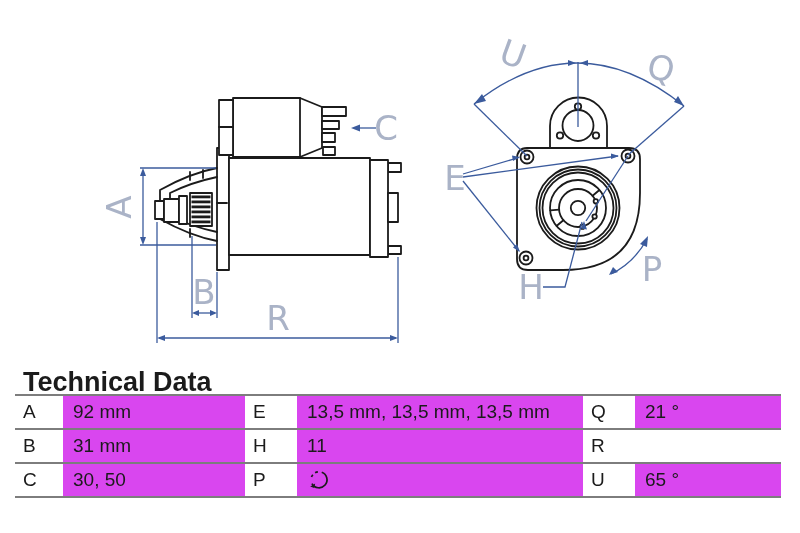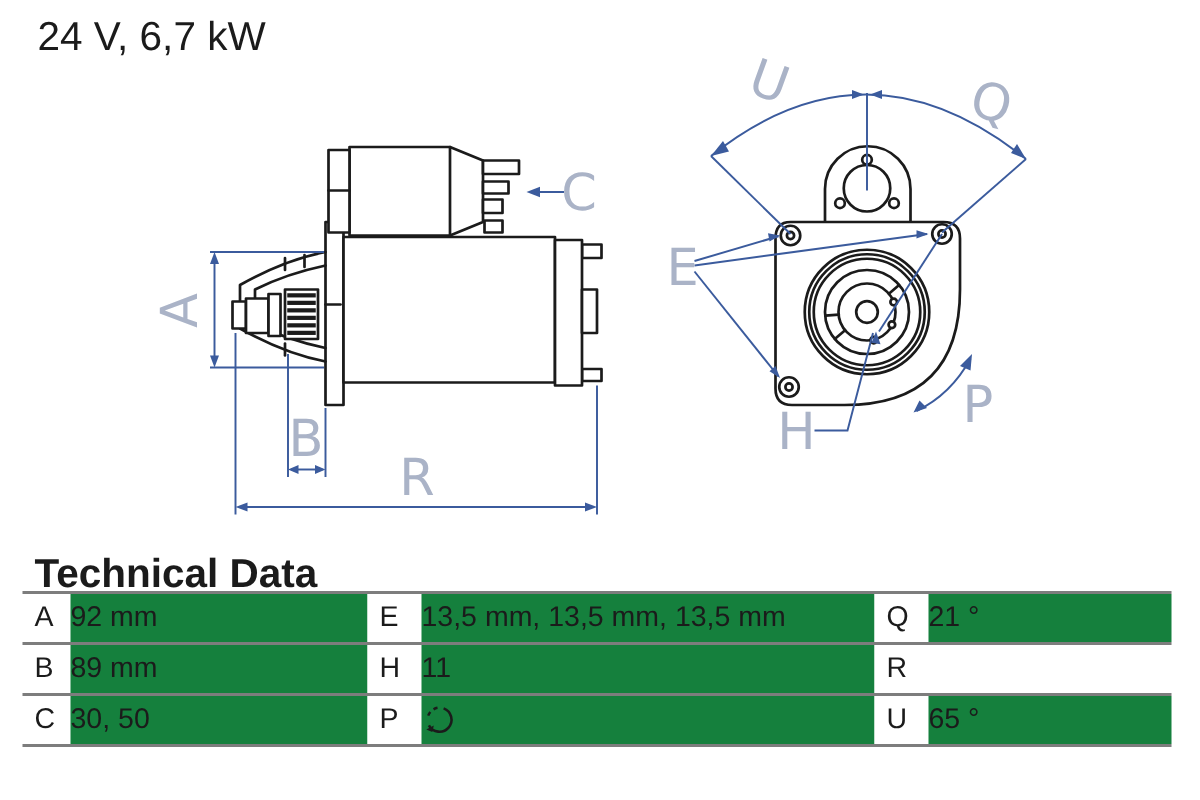--- a/index.html
+++ b/index.html
@@ -6,33 +6,32 @@
   .page{position:relative;width:800px;height:533px;background:#fff;overflow:hidden;
         font-family:"Liberation Sans",sans-serif;color:#1b1b1b;}
   .title{position:absolute;left:25px;top:9px;font-size:27px;letter-spacing:0px;}
   .drawing-svg{position:absolute;left:0;top:0;}
   .tech-heading{position:absolute;left:23px;top:367px;font-size:27px;font-weight:bold;}
   .ttable{position:absolute;left:15px;top:394px;width:766px;border-top:2px solid #7d7d7d;}
   .trow{display:grid;grid-template-columns:32px 198px 36px 302px 36px 162px;
         height:32px;border-bottom:2px solid #7d7d7d;}
   .tcell{display:flex;align-items:center;font-size:19px;box-sizing:border-box;overflow:hidden;}
   .kcell{background:#ffffff;padding-left:8px;}
-  .vcell{background:#15803d;}
+  .vcell{background:#d946ef;padding-left:10px;margin-left:16px;}
   .dimlabel{font-family:"DejaVu Sans",sans-serif;font-size:34px;fill:#aab3c7;}
   svg .blk{stroke:#1b1b1b;stroke-width:1.8;fill:none;stroke-linejoin:round;stroke-linecap:round;}
   svg .blkf{stroke:#1b1b1b;stroke-width:1.8;fill:#ffffff;stroke-linejoin:round;}
   svg .blu{stroke:#3b5b9d;stroke-width:1.3;fill:none;}
   svg .bluf{fill:#3b5b9d;stroke:none;}
 </style>
 </head>
 <body>
 
 <div class="page">
 
-  <div class="title">24 V, 6,7 kW</div>
 
   <svg class="drawing-svg" width="800" height="360" viewBox="0 0 800 360">
 
     <g>
 
       <rect class="blkf" x="217" y="148" width="12" height="122"></rect>
       <line class="blk" x1="217" y1="203" x2="227" y2="203"></line>
 
       <rect class="blkf" x="229" y="158" width="141" height="97"></rect>
 
@@ -175,21 +174,21 @@
     <div class="trow">
       <div class="tcell kcell">A</div>
       <div class="tcell vcell">92 mm</div>
       <div class="tcell kcell">E</div>
       <div class="tcell vcell">13,5 mm, 13,5 mm, 13,5 mm</div>
       <div class="tcell kcell">Q</div>
       <div class="tcell vcell">21 °</div>
     </div>
     <div class="trow">
       <div class="tcell kcell">B</div>
-      <div class="tcell vcell">89 mm</div>
+      <div class="tcell vcell">31 mm</div>
       <div class="tcell kcell">H</div>
       <div class="tcell vcell">11</div>
       <div class="tcell kcell">R</div>
     </div>
     <div class="trow">
       <div class="tcell kcell">C</div>
       <div class="tcell vcell">30, 50</div>
       <div class="tcell kcell">P</div>
       <div class="tcell vcell">
         <svg width="24" height="22" viewBox="0 0 24 22">

